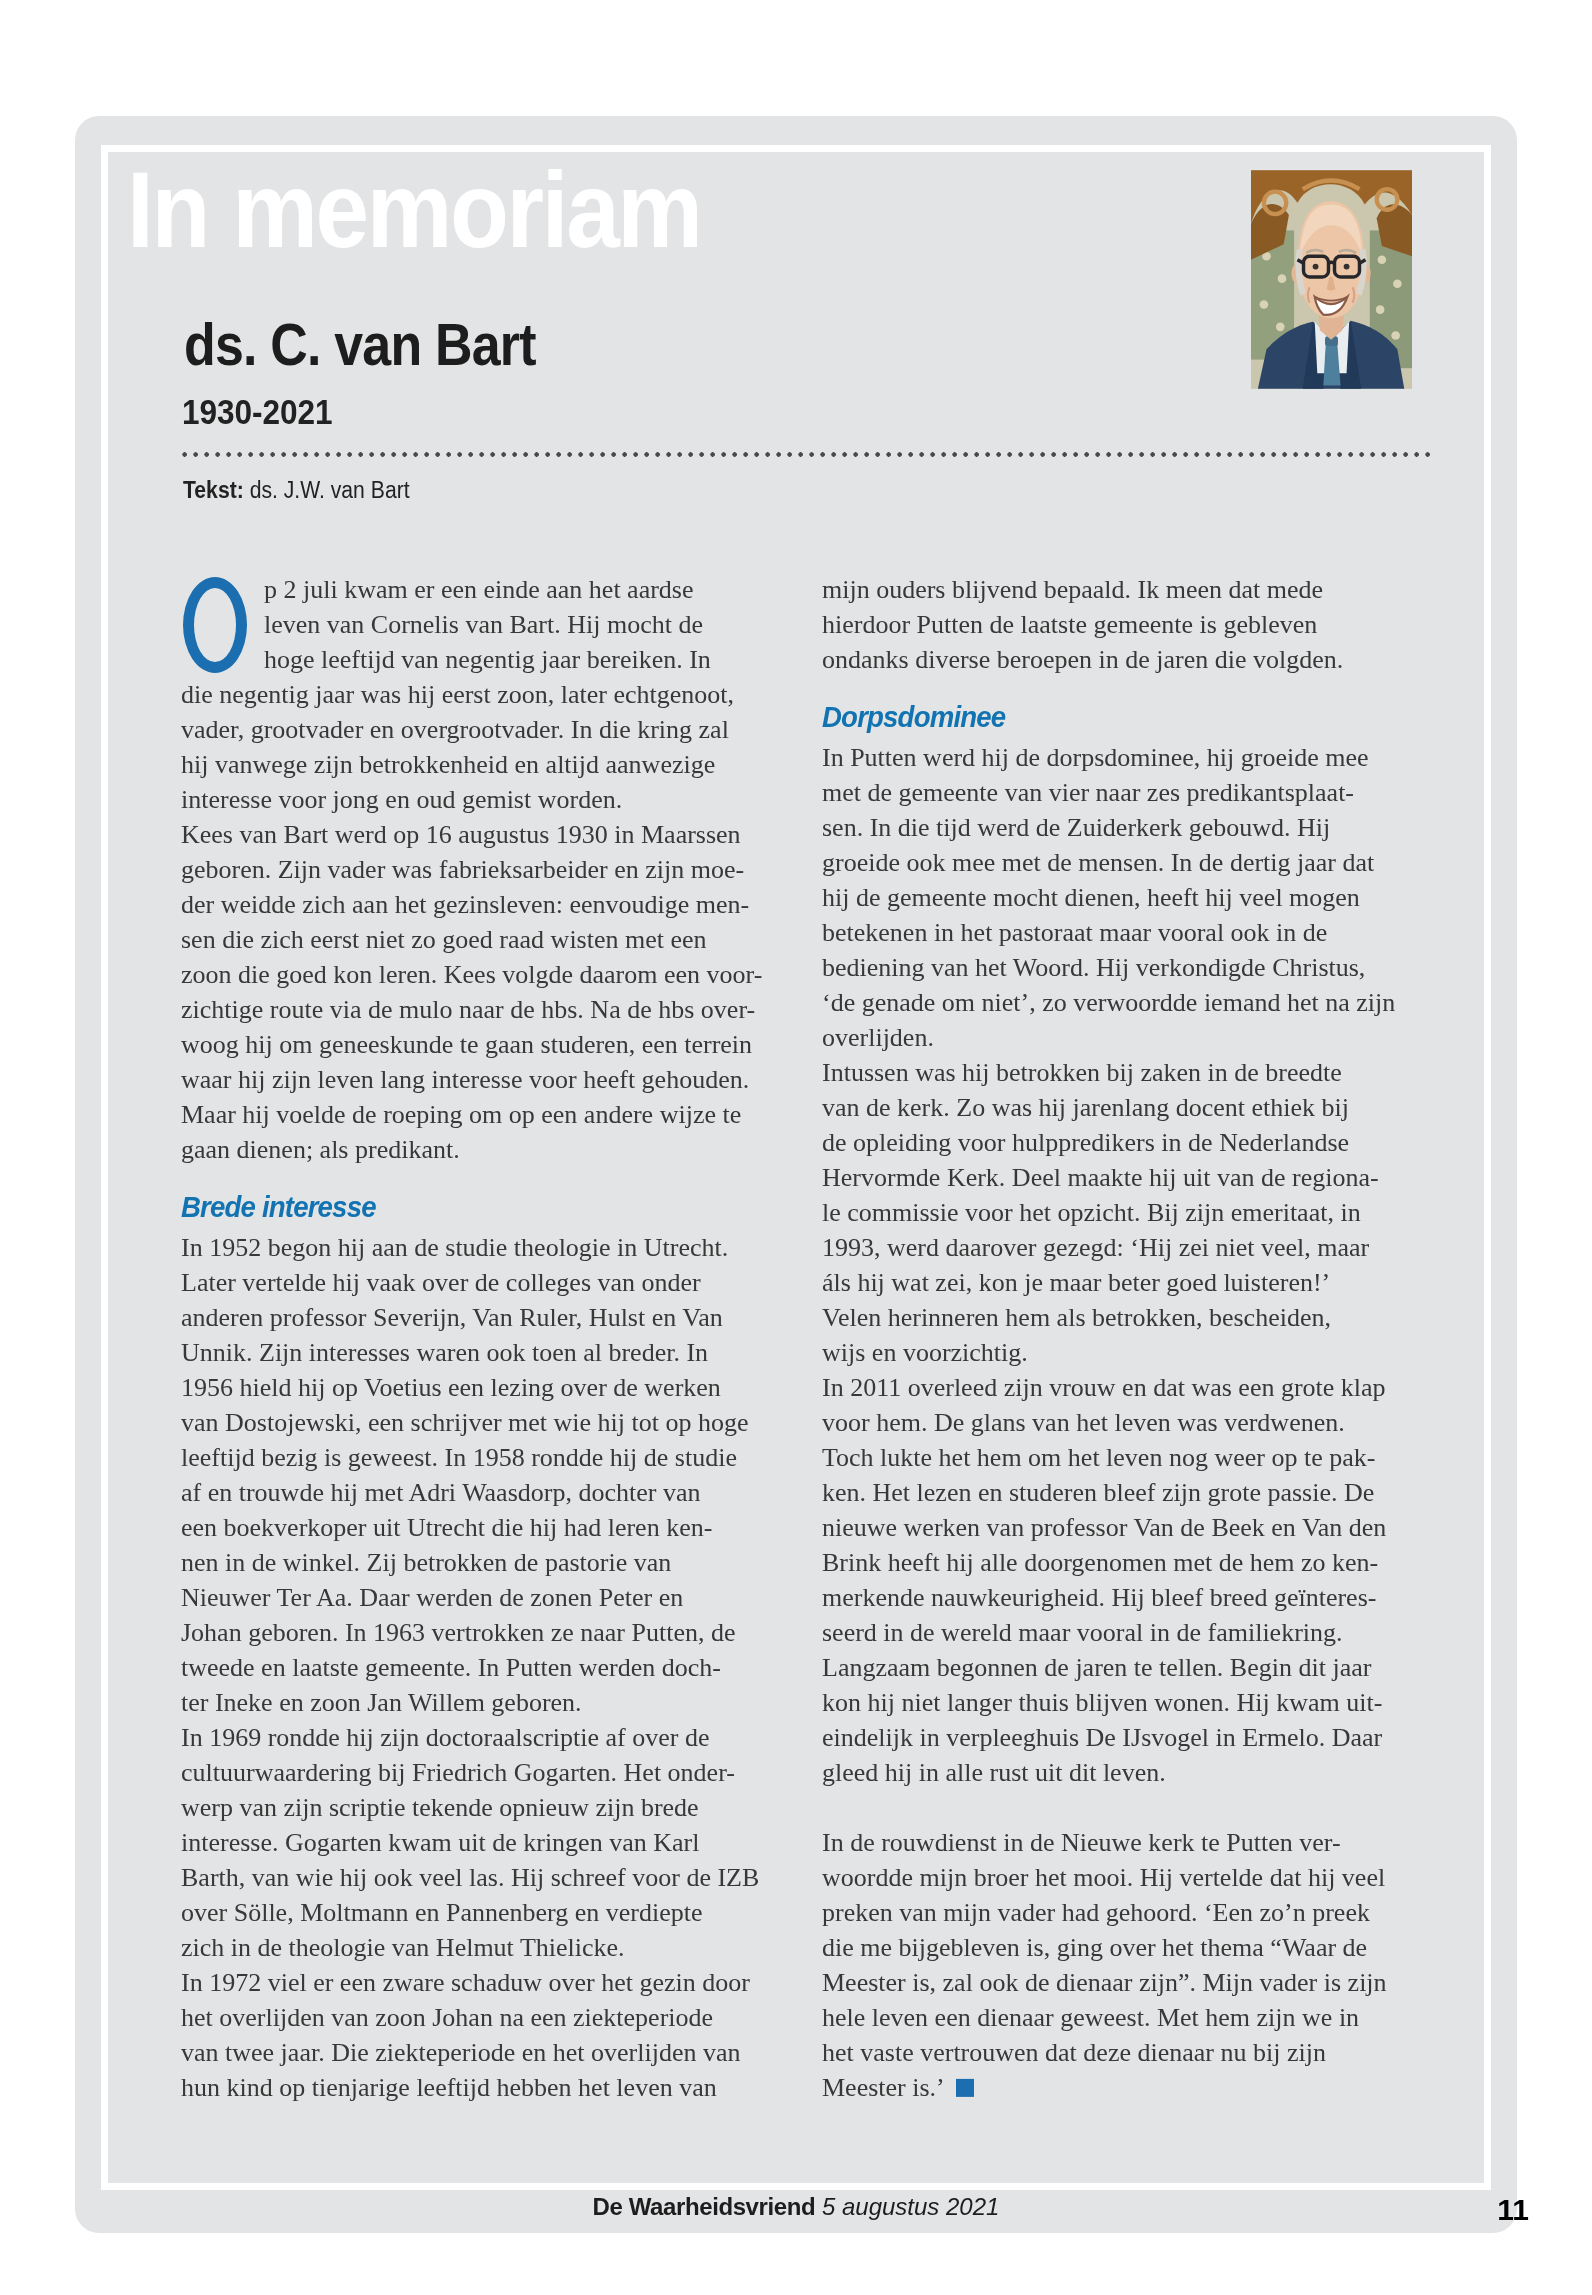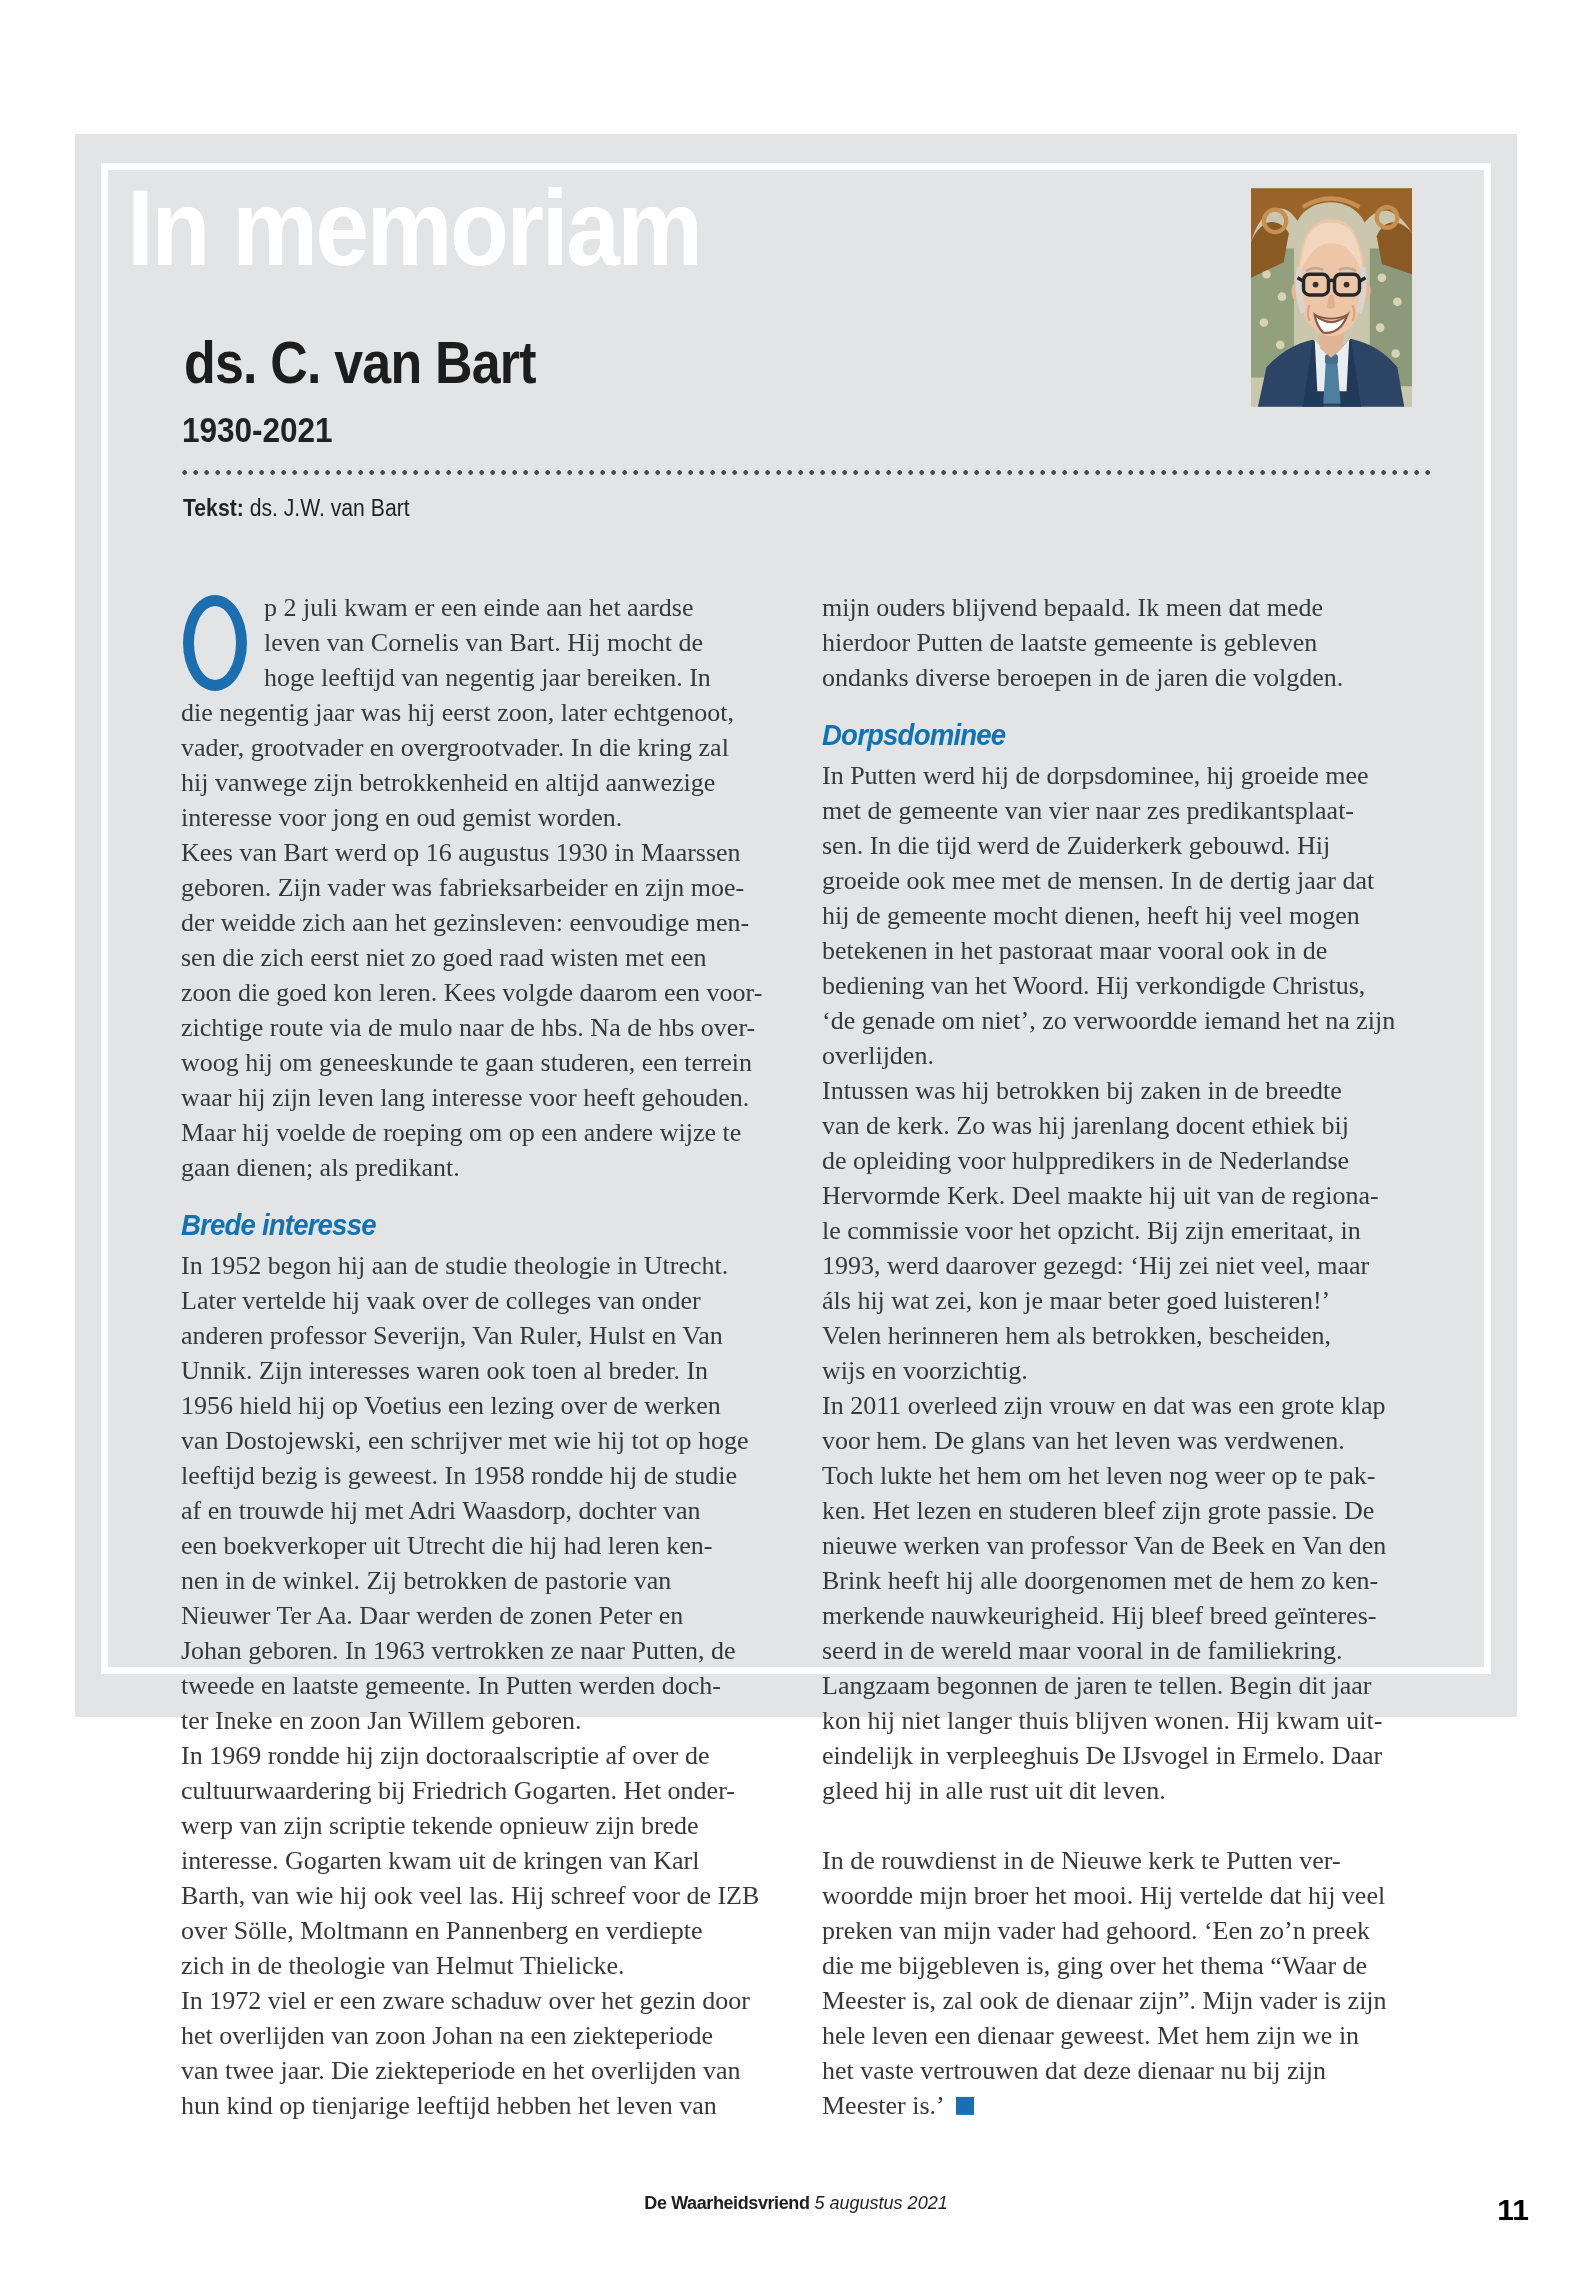--- a/index.html
+++ b/index.html
@@ -1,18 +1,18 @@
 <!DOCTYPE html>
 <html style="font-size:14px"><head>
 <meta charset="utf-8">
 <style>
   html,body{margin:0;padding:0;background:#ffffff;}
   .page{position:relative;width:1592px;height:2295px;background:#ffffff;overflow:hidden;
         font-family:"Liberation Sans",sans-serif;}
-  .panel{position:absolute;left:75px;top:134px;width:1442px;height:1583px;background:#e3e4e5;}
+  .panel{position:absolute;left:75px;top:116px;width:1442px;height:2117px;background:#e3e4e5;border-radius:24px;}
   .frame{position:absolute;left:26px;top:28.5px;right:26px;bottom:43px;border:7.8px solid #ffffff;pointer-events:none;}
   .headline{position:absolute;left:52px;top:41px;margin:0;color:#ffffff;font-weight:700;
             font-size:107px;line-height:1.0;letter-spacing:-2.6px;white-space:nowrap;
             transform:scaleX(0.9);transform-origin:left top;}
   .name{position:absolute;left:109px;top:200px;margin:0;color:#1d1d1d;font-weight:700;
         font-size:59px;line-height:1.0;letter-spacing:-0.9px;white-space:nowrap;
         transform:scaleX(0.88);transform-origin:left top;}
   .years{position:absolute;left:107px;top:276px;color:#222;font-weight:700;font-size:35px;
          letter-spacing:0;white-space:nowrap;transform:scaleX(0.9);transform-origin:left top;}
   .dotted{position:absolute;left:107px;top:335px;width:1250px;height:7px;
@@ -30,21 +30,21 @@
   .dropcap-row{display:flex;align-items:flex-start;}
   .dropcap{flex:0 0 auto;width:42px;height:74px;border:11.2px solid #1b6fb0;border-radius:50%;
            margin:5.2px 17.3px 0 1.7px;background:transparent;}
   .subhead{margin:22.4px 0 5.2px 0;color:#1273b2;font-family:"Liberation Sans",sans-serif;
            font-weight:700;font-style:italic;font-size:30px;line-height:35px;letter-spacing:-0.9px;
            transform:scaleX(0.92);transform-origin:left top;white-space:nowrap;}
   .para-gap{height:35px;}
   .endmark{display:inline-block;width:17.3px;height:18px;background:#1b6fb0;margin-left:7px;
            vertical-align:baseline;transform:translateY(0.9px);}
   .footer{position:absolute;left:0;top:2193px;width:1592px;height:35px;color:#1d1d1d;}
-  .footer-center{position:absolute;left:0;width:100%;text-align:center;font-size:18px;white-space:nowrap;}
+  .footer-center{position:absolute;left:0;width:100%;text-align:center;font-size:24px;white-space:nowrap;}
   .footer-center .mag{font-weight:700;letter-spacing:-0.4px;}
   .footer-center .date{font-style:italic;font-family:"Liberation Sans",sans-serif;}
   .pagenum{position:absolute;right:63px;top:0;font-size:30px;font-weight:700;color:#000000;}
 </style>
 </head>
 <body>
 
 <div class="page">
   <div class="panel">
     <div class="frame"></div>

